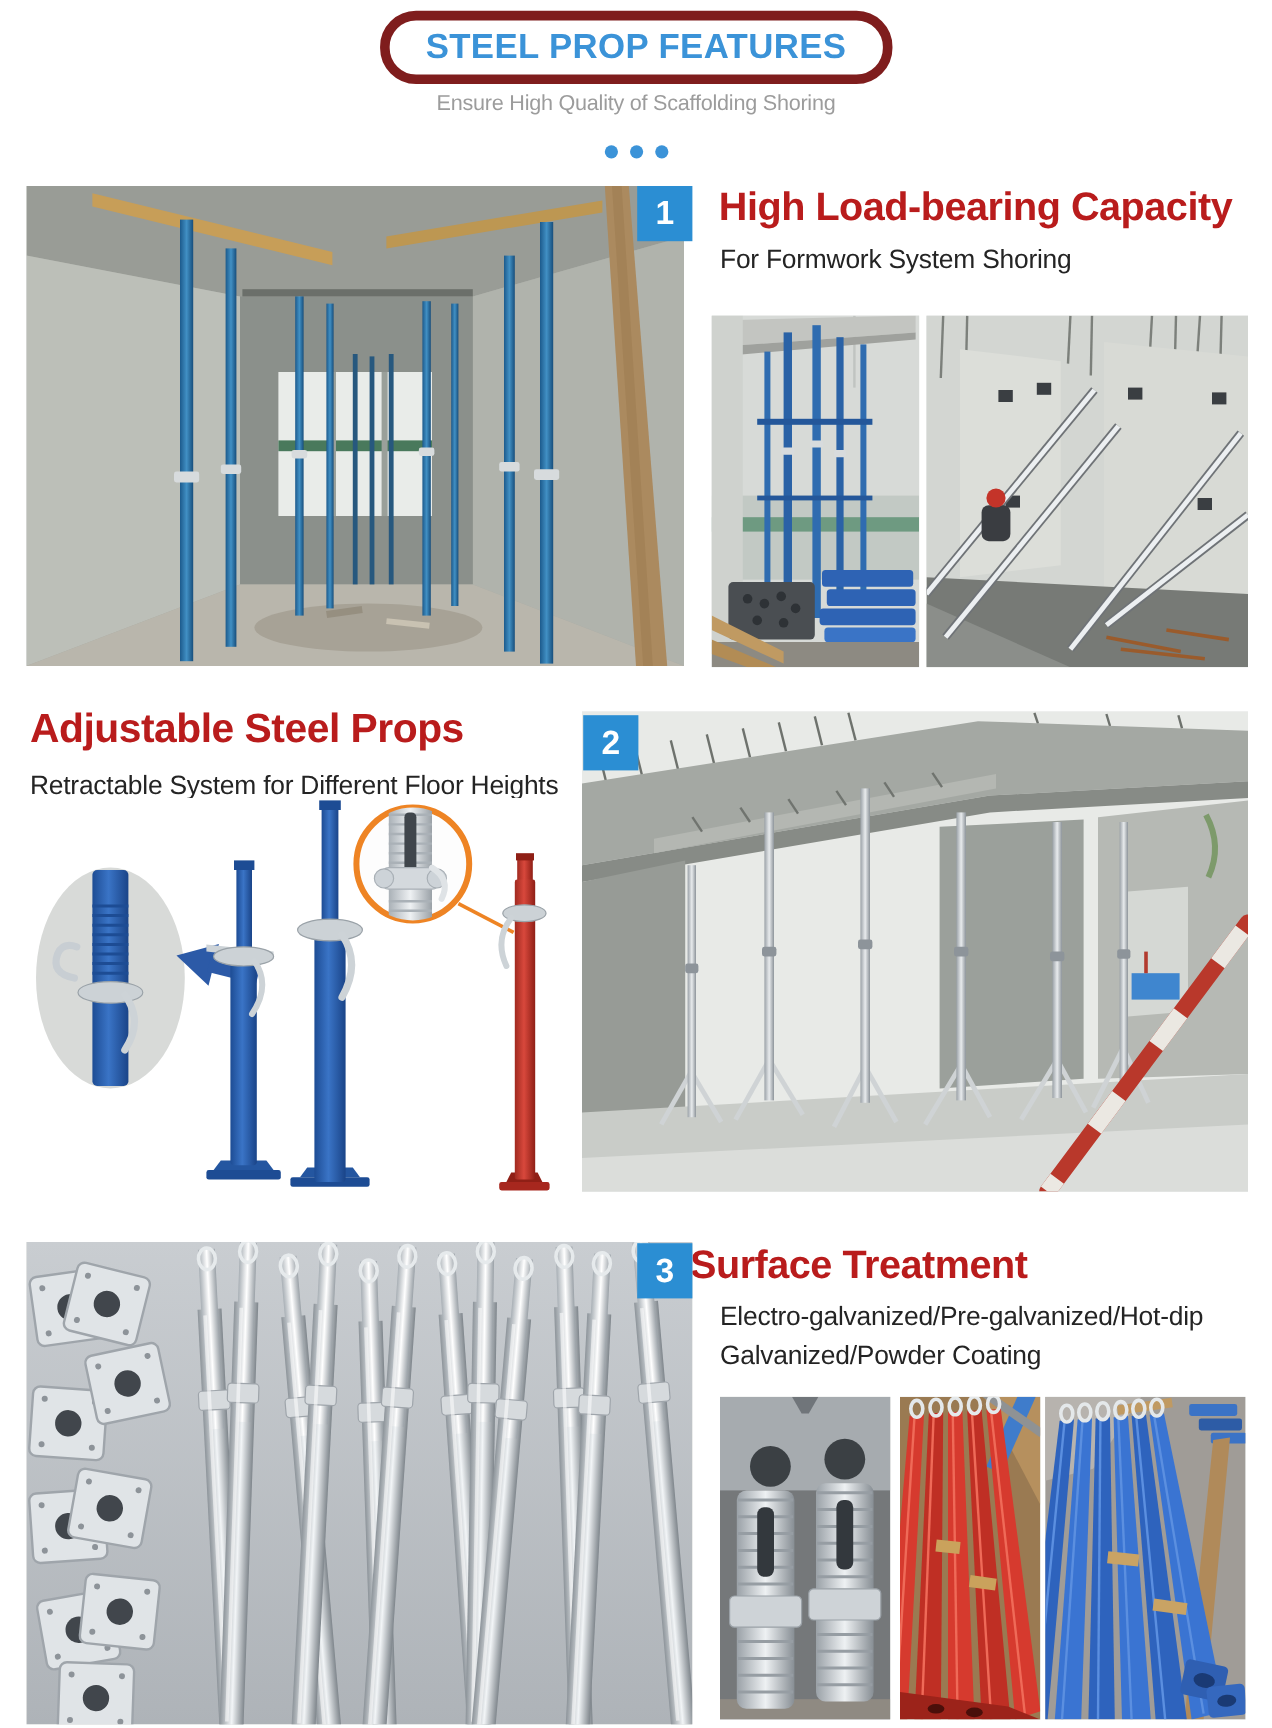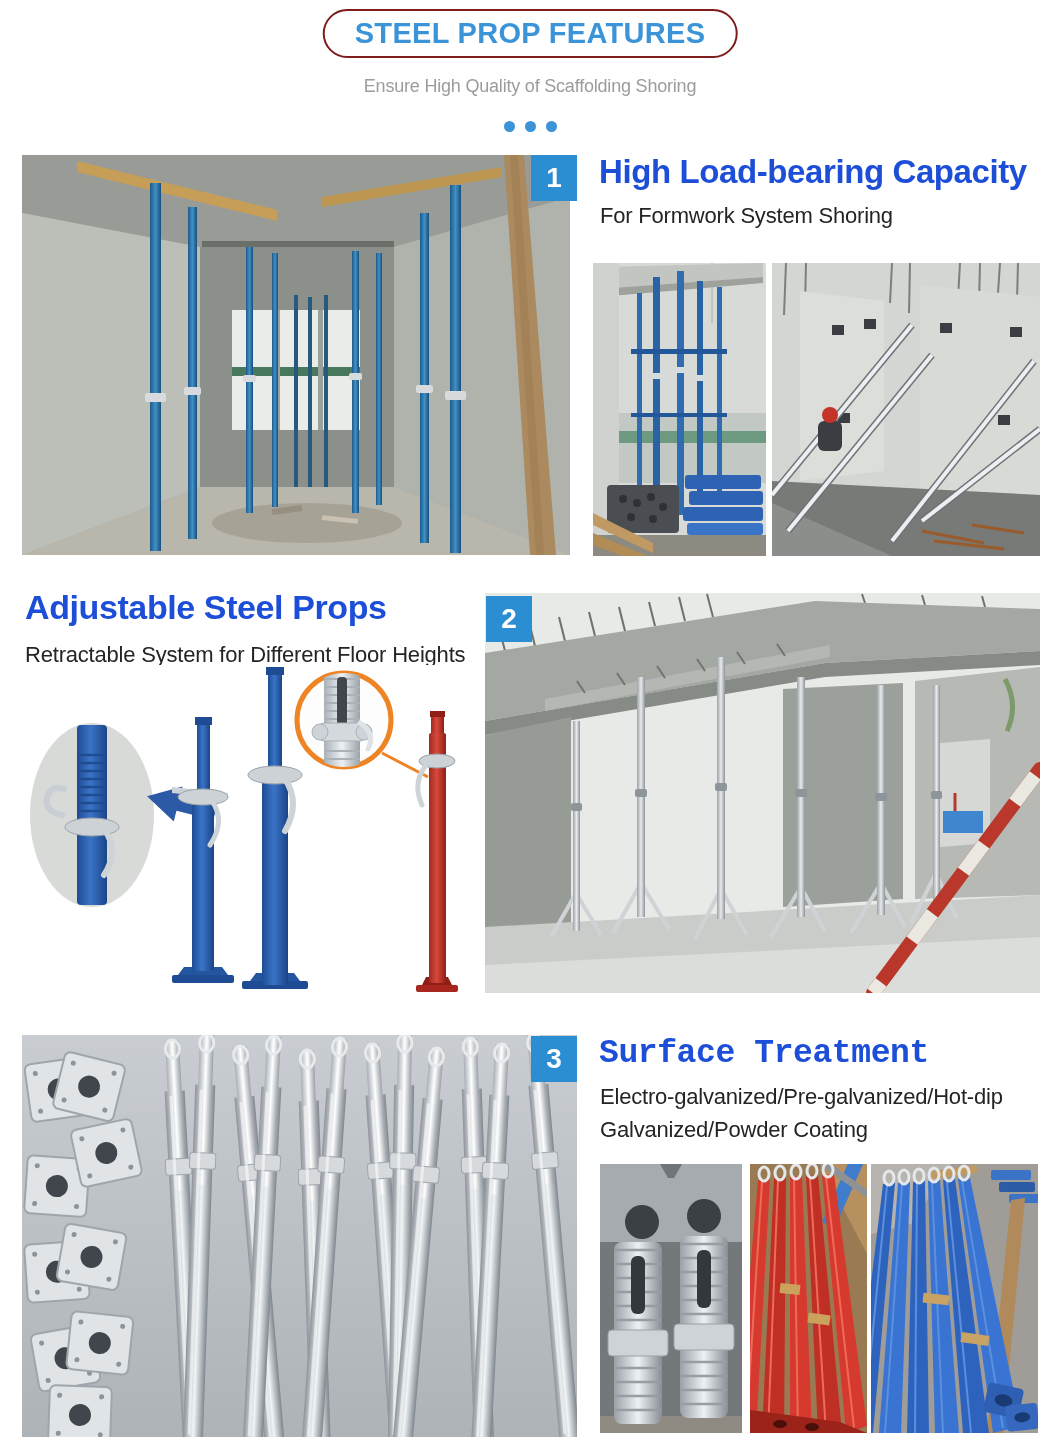--- a/index.html
+++ b/index.html
@@ -3,37 +3,37 @@
 <meta charset="utf-8">
 <style>
   html,body{margin:0;padding:0;background:#ffffff;}
   .page{
     position:relative;width:1060px;height:1440px;margin:0 auto;background:#ffffff;
     font-family:"Liberation Sans","DejaVu Sans",sans-serif;overflow:hidden;
   }
   
   .pill{
     position:absolute;top:9px;left:50%;transform:translateX(-50%);
-    height:45px;padding:0 30px;border:2px solid #7f1d1d;border-radius:30px;
+    height:45px;padding:0 30px;border:8px solid #7f1d1d;border-radius:30px;
     display:flex;align-items:center;justify-content:center;
     color:#3b93d8;font-size:29px;font-weight:700;letter-spacing:.3px;white-space:nowrap;
   }
   .header-sub{
     position:absolute;top:76px;left:0;width:100%;text-align:center;
     color:#9c9c9c;font-size:18px;letter-spacing:-0.2px;
   }
   .dots{position:absolute;top:121px;left:0;width:100%;display:flex;justify-content:center;gap:10px;}
   .dot{width:11px;height:11px;border-radius:50%;background:#3b93d8;}
   
   .badge{
     position:absolute;width:46px;height:46px;background:#2b8ed3;color:#ffffff;
     display:flex;align-items:center;justify-content:center;
     font-size:28px;font-weight:700;z-index:5;
   }
-  .sec-title{position:absolute;color:#1d4ed8;font-size:33px;font-weight:700;letter-spacing:-0.4px;white-space:nowrap;}
+  .sec-title{position:absolute;color:#b91c1c;font-size:33px;font-weight:700;letter-spacing:-0.4px;white-space:nowrap;}
   .sec-sub{position:absolute;color:#242424;font-size:22px;letter-spacing:-0.2px;white-space:pre-line;line-height:33px;}
   .photo{position:absolute;overflow:hidden;background:#d8dad8;}
   .photo svg{display:block;width:100%;height:100%;}
   .art{position:absolute;overflow:hidden;background:#ffffff;}
   .art svg{display:block;width:100%;height:100%;}
 </style>
 </head>
 <body>
 
 <div class="page">
@@ -377,21 +377,21 @@
         <path d="M 555,176 L 388,400" stroke="#b9382b" stroke-width="14" stroke-linecap="round"></path>
         <path d="M 555,176 L 388,400" stroke="#ebe8e2" stroke-width="14" stroke-dasharray="34 52" stroke-dashoffset="-8"></path>
       </g>
       <path d="M 520,86 q 14,26 2,52" fill="none" stroke="#7d9a6b" stroke-width="5"></path>
     </svg>
   </div>
   <div class="badge" style="left:486px;top:596px;">
     <span>2</span>
   </div>
 
-  <div class="sec-title" style="left:599px;top:1035px;font-family:Liberation Mono, monospace;">Surface Treatment</div>
+  <div class="sec-title" style="left:575px;top:1035px;">Surface Treatment</div>
   <div class="sec-sub" style="left:600px;top:1080px;width:450px;">Electro-galvanized/Pre-galvanized/Hot-dip
 Galvanized/Powder Coating</div>
 
   <div class="photo" style="left:22px;top:1035px;width:555px;height:402px;" aria-label="Stack of galvanized steel props with base plates">
     <svg viewBox="0 0 555 402" preserveAspectRatio="none">
       <defs>
         <linearGradient id="e_bg" x1="0" y1="0" x2="0" y2="1">
           <stop offset="0" stop-color="#c9cdd1"></stop>
             <stop offset="1" stop-color="#aeb3b8"></stop>
         </linearGradient>

